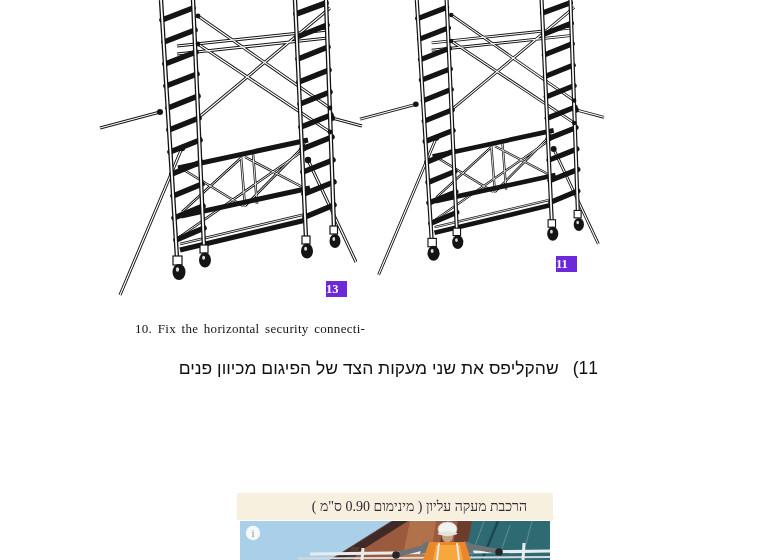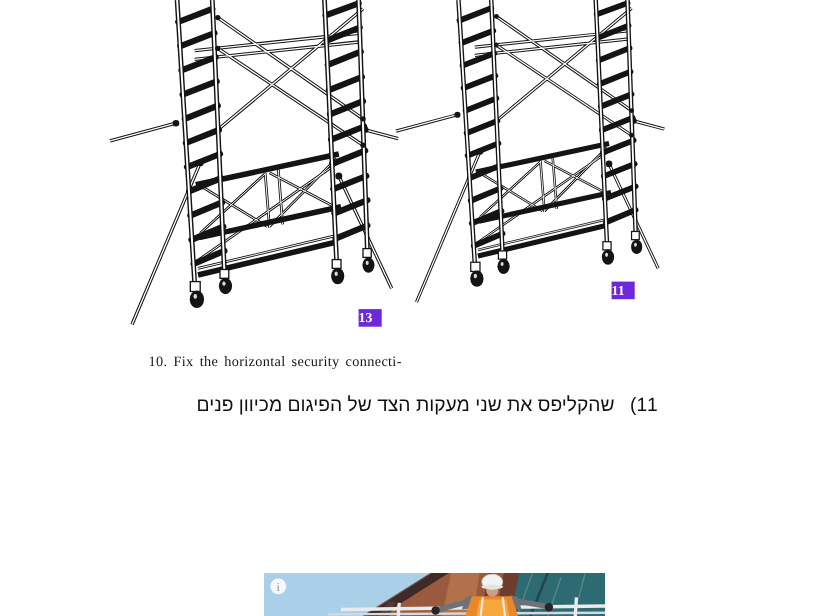--- a/index.html
+++ b/index.html
@@ -131,20 +131,21 @@
   <div class="fig-label" style="left:556px;top:256px">11</div>
 
   <div class="caption">10. Fix the horizontal security connecti-</div>
 
   <div class="instruction">
     <div>
       <span class="num">(11</span><span>שהקליפס את שני מעקות הצד של הפיגום מכיוון פנים</span>
     </div>
   </div>
 
+  <div class="banner">הרכבת מעקה עליון ( מינימום 0.90 ס"מ )</div>
 
   <svg class="photo" width="310" height="39" viewBox="0 0 310 39">
     <rect x="0" y="0" width="310" height="39" fill="var(--sky)"></rect>
 
     <g>
       <polygon points="222,0 310,0 310,39 212,39" fill="var(--glass)"></polygon>
       <path d="M244,0L230,39 M270,4L258,39 M292,0L284,30" stroke="var(--glass_light)" stroke-width="1.2" fill="none"></path>
       <path d="M258,0L242,39" stroke="var(--glass_dark)" stroke-width="2.4" fill="none"></path>
     </g>
 

